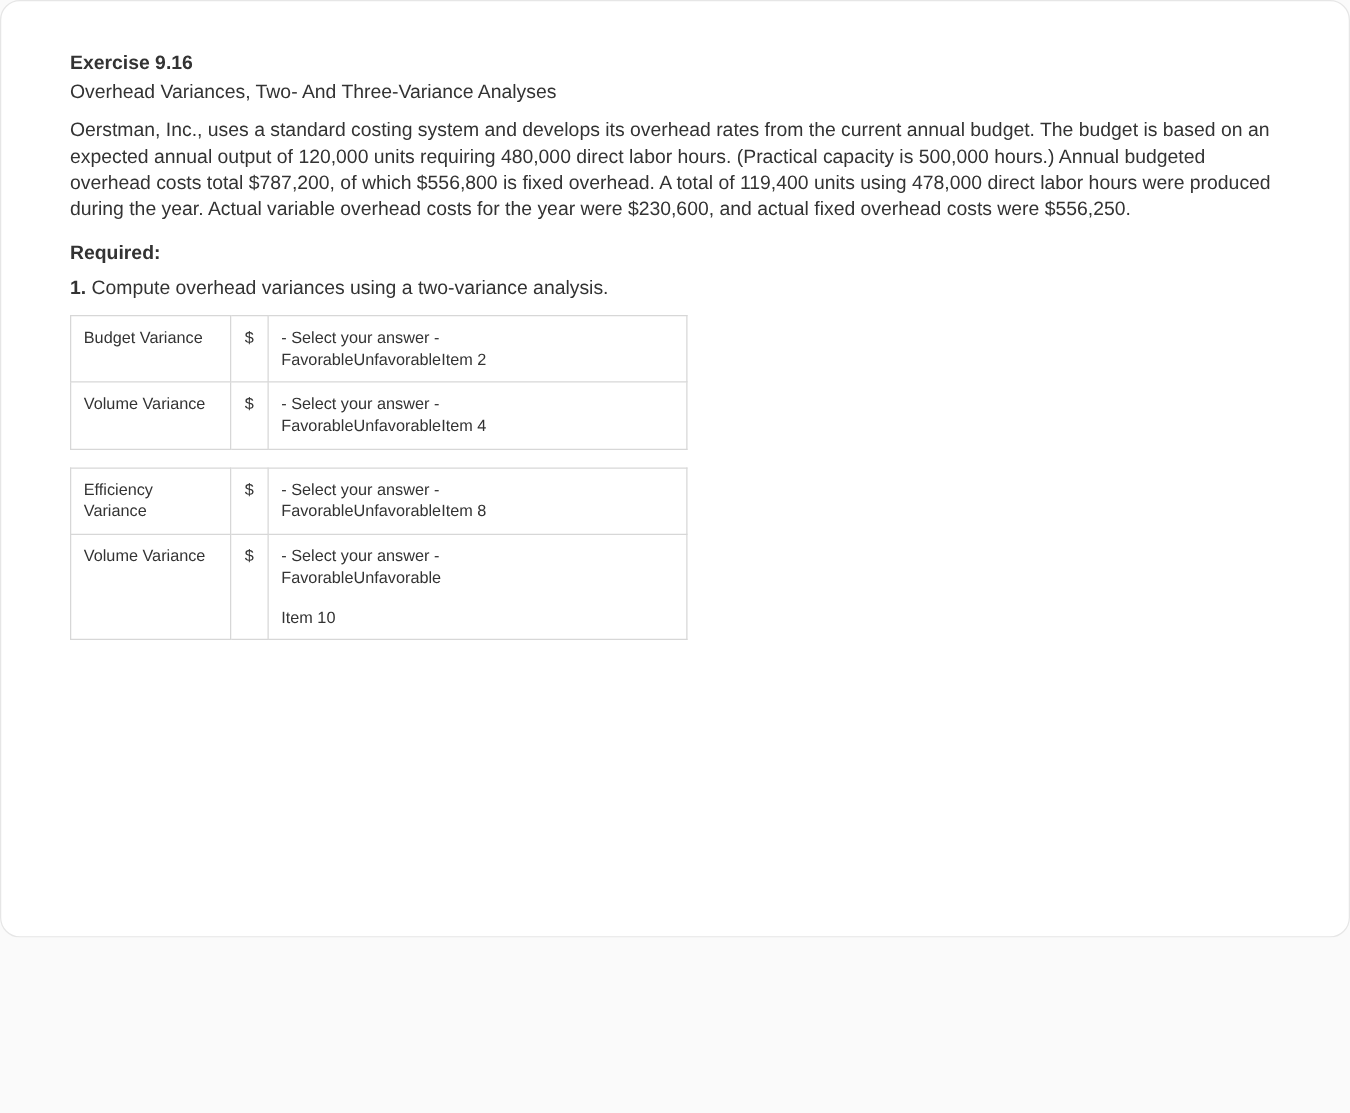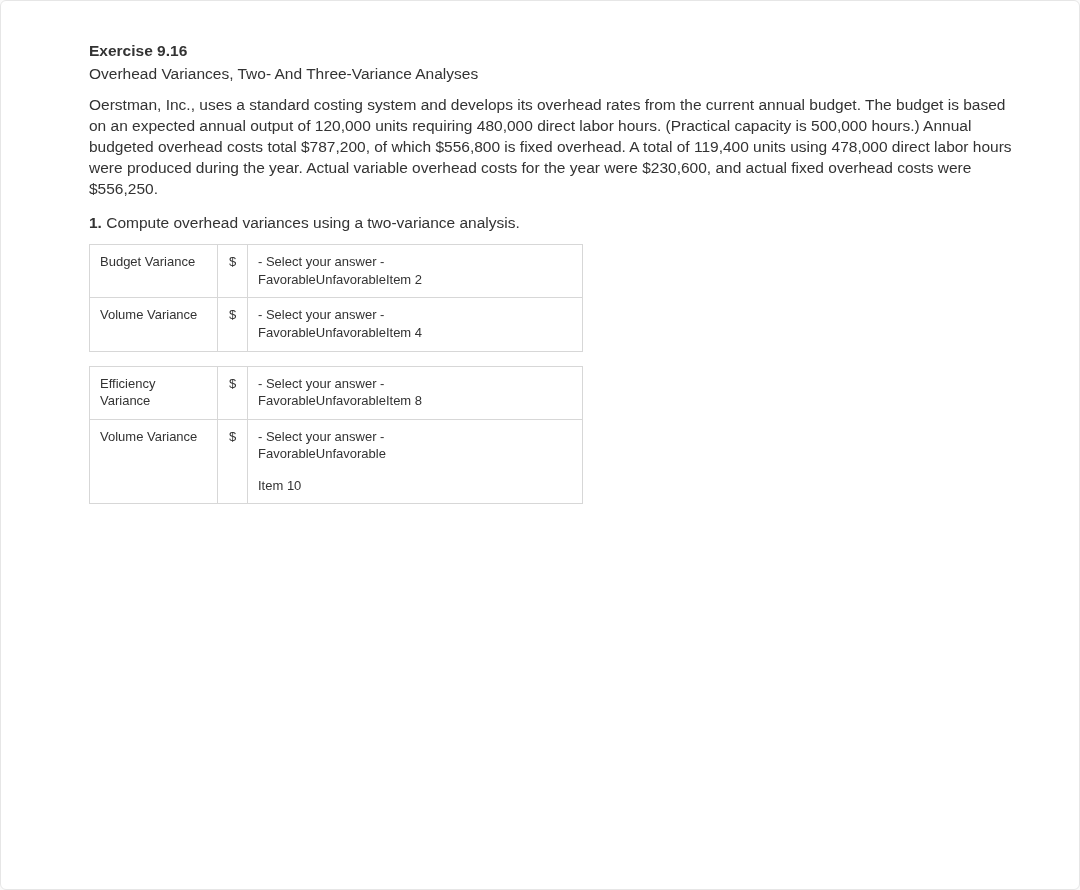--- a/index.html
+++ b/index.html
@@ -6,25 +6,25 @@
   body {
     margin: 0;
     font-family: Arial, Helvetica, sans-serif;
     font-size: 15.5px;
     color: #333;
     line-height: 1.35;
     background: #fafafa;
   }
   .page-wrap {
     width: 1080px;
-    height: 890px;
+    height: 750px;
     background: #fff;
     border: 1px solid #e6e6e6;
-    border-radius: 6px;
-    padding: 40px 55px 20px 88px;
+    border-radius: 16px;
+    padding: 40px 55px 20px 55px;
     margin: 0 auto;
   }
   .exercise-label { font-weight: bold; margin-bottom: 2px; }
   .title-line { margin-bottom: 10px; }
   .body-text { margin-bottom: 14px; }
   .required { font-weight: bold; margin-bottom: 6px; }
   .q-line { margin: 8px 0 10px 0; }
   .q-line b { font-weight: bold; }
   table.variance {
     border-collapse: collapse;
@@ -48,20 +48,21 @@
 </head>
 <body>
 
 <div class="page-wrap">
 
   <div class="exercise-label">Exercise 9.16</div>
   <div class="title-line">Overhead Variances, Two- And Three-Variance Analyses</div>
 
   <div class="body-text">Oerstman, Inc., uses a standard costing system and develops its overhead rates from the current annual budget. The budget is based on an expected annual output of 120,000 units requiring 480,000 direct labor hours. (Practical capacity is 500,000 hours.) Annual budgeted overhead costs total $787,200, of which $556,800 is fixed overhead. A total of 119,400 units using 478,000 direct labor hours were produced during the year. Actual variable overhead costs for the year were $230,600, and actual fixed overhead costs were $556,250.</div>
 
+  <div class="required">Required:</div>
 
   <div class="q-line">
     <b>1.</b><span> Compute overhead variances using a two-variance analysis.</span>
   </div>
 
   <table class="variance">
     <tbody>
         <tr>
       <td class="label-col">Budget Variance</td>
       <td class="sym-col">$</td>

